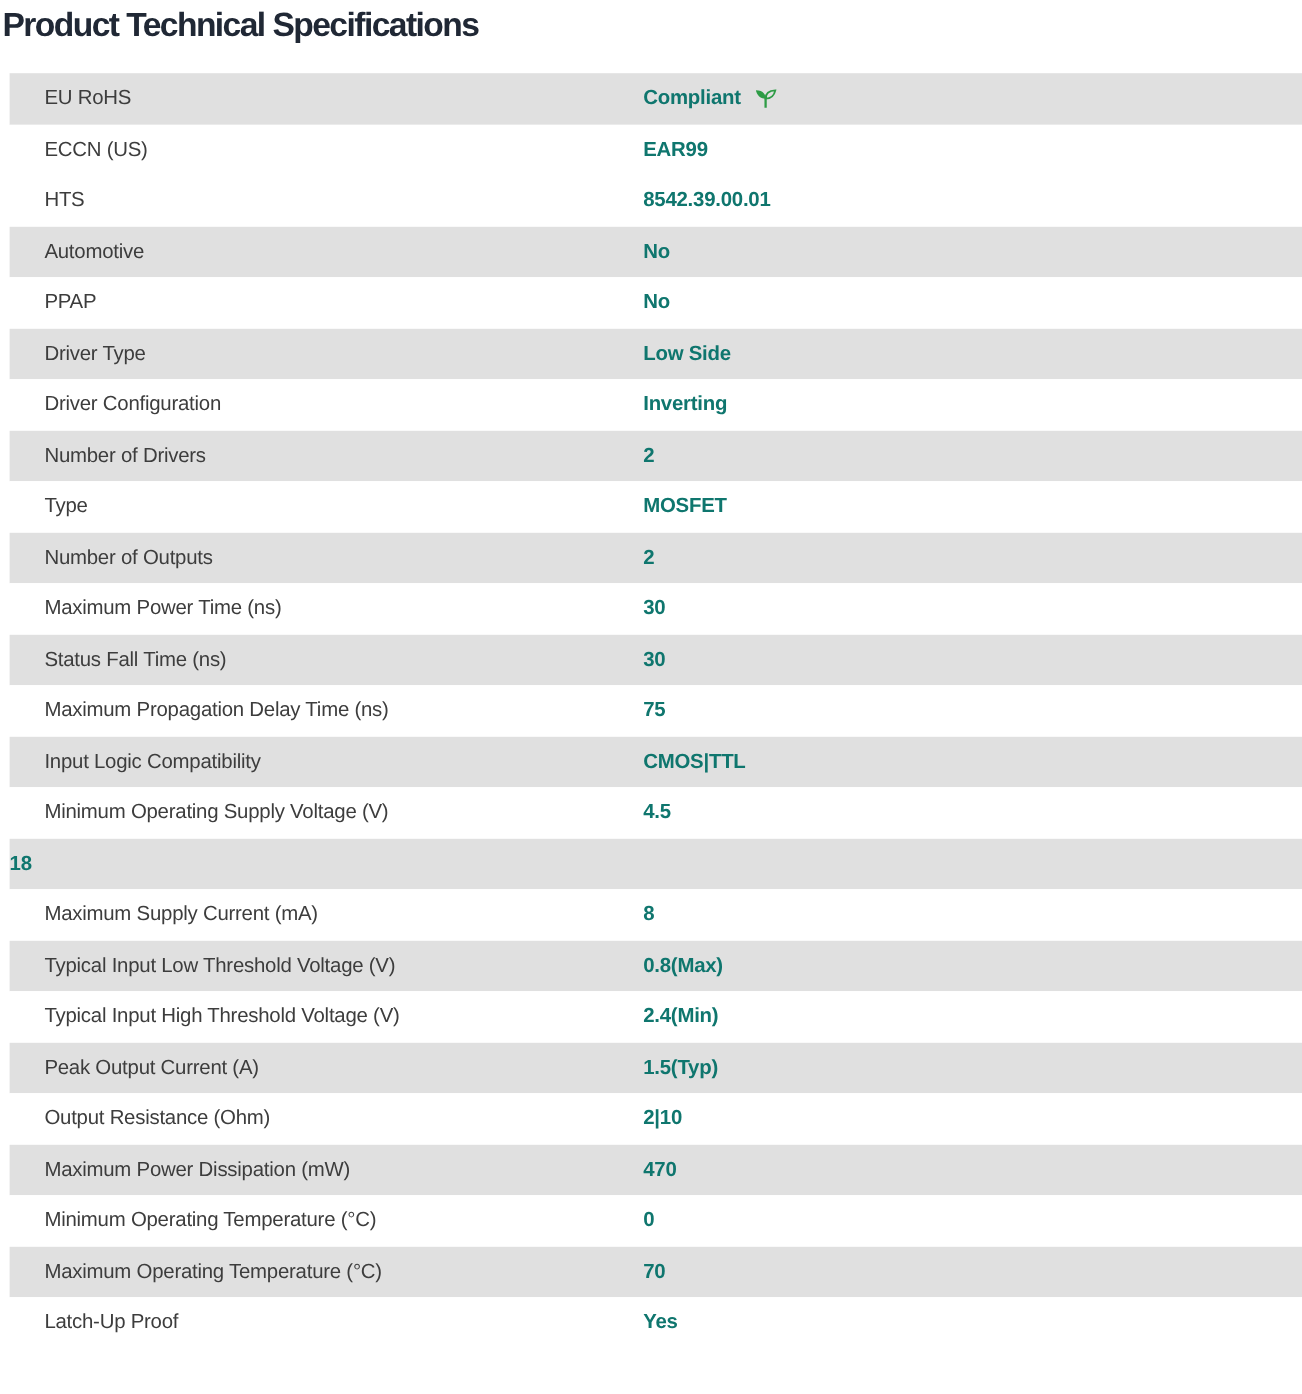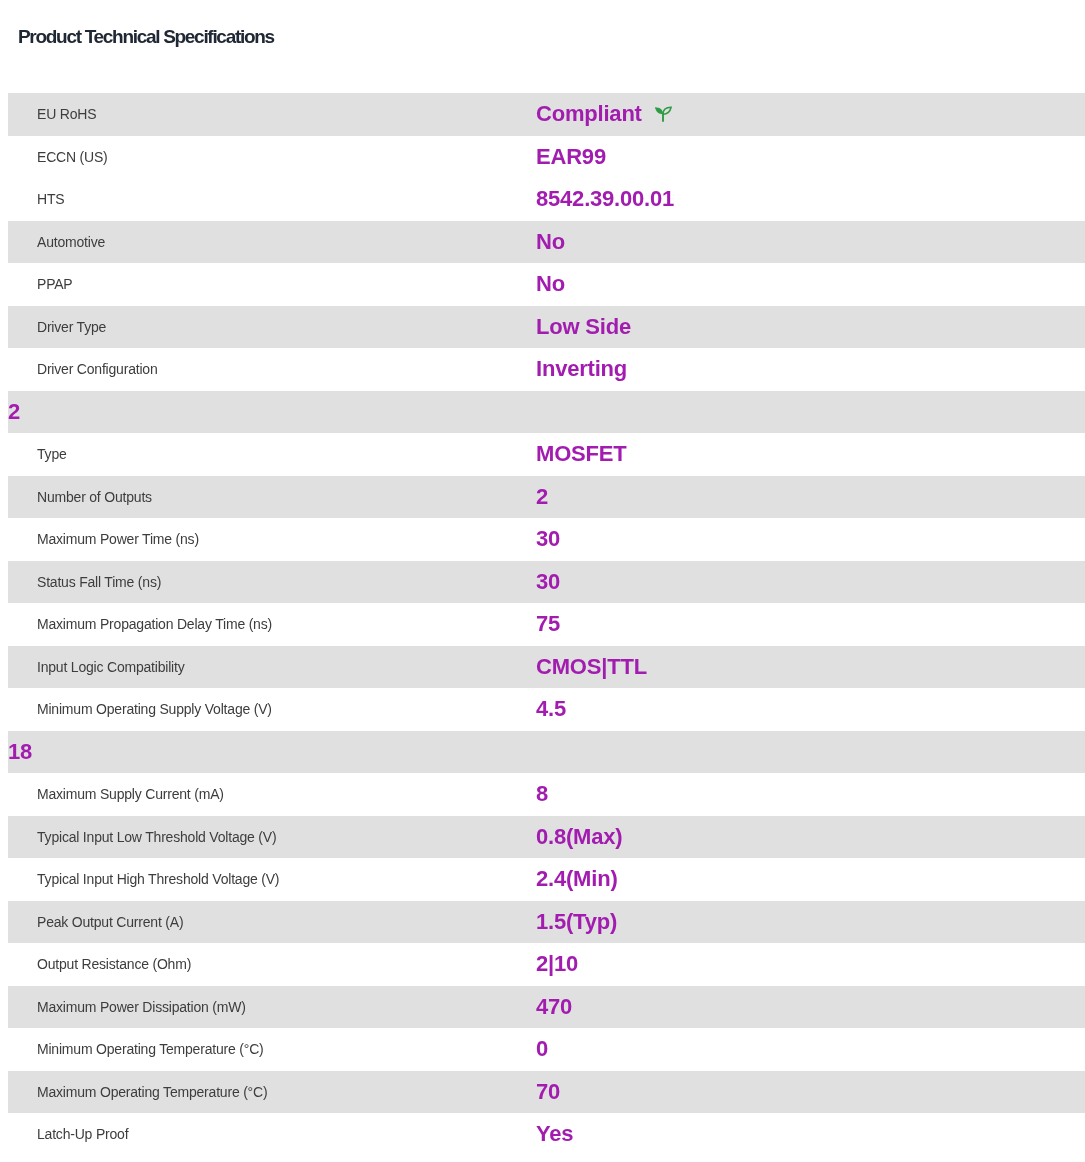--- a/index.html
+++ b/index.html
@@ -5,24 +5,24 @@
   * { box-sizing: border-box; }
   html, body { margin: 0; padding: 0; }
   body {
     width: 1085px;
     height: 1162px;
     overflow: hidden;
     background: #ffffff;
     font-family: "Liberation Sans", sans-serif;
   }
   .page-title {
-    margin: 16px;
+    margin: 0;
     padding: 3px 0 4px 2px;
     height: 61px;
-    font-size: 19px;
+    font-size: 28px;
     line-height: 36px;
     font-weight: 700;
     letter-spacing: -1.3px;
     color: #202835;
   }
   .spec-table {
     margin-left: 8px;
     width: 1077px;
   }
   .spec-row {
@@ -30,32 +30,32 @@
     align-items: center;
     height: 42.5px;
     background: #ffffff;
   }
   .spec-row.alt {
     background: var(--row-alt, #e0e0e0);
   }
   .spec-label {
     width: 528px;
     padding-left: 29px;
-    font-size: 14px;
+    font-size: 17px;
     letter-spacing: -0.2px;
     color: #3d3d3d;
     white-space: nowrap;
   }
   .spec-value {
     display: flex;
     align-items: center;
-    font-size: 22px;
+    font-size: 17px;
     letter-spacing: -0.2px;
     font-weight: 700;
-    color: #a21caf;
+    color: #0f766e;
     white-space: nowrap;
   }
   .leaf-icon {
     display: inline-flex;
     margin-left: 10px;
     align-items: center;
   }
 </style>
 </head>
 <body>
@@ -120,20 +120,21 @@
 
   <div class="spec-row">
     <div class="spec-label">Driver Configuration</div>
     <div class="spec-value">
       <span class="value-text">Inverting</span>
 
     </div>
   </div>
 
   <div class="spec-row alt">
+    <div class="spec-label">Number of Drivers</div>
     <div class="spec-value">
       <span class="value-text">2</span>
 
     </div>
   </div>
 
   <div class="spec-row">
     <div class="spec-label">Type</div>
     <div class="spec-value">
       <span class="value-text">MOSFET</span>

